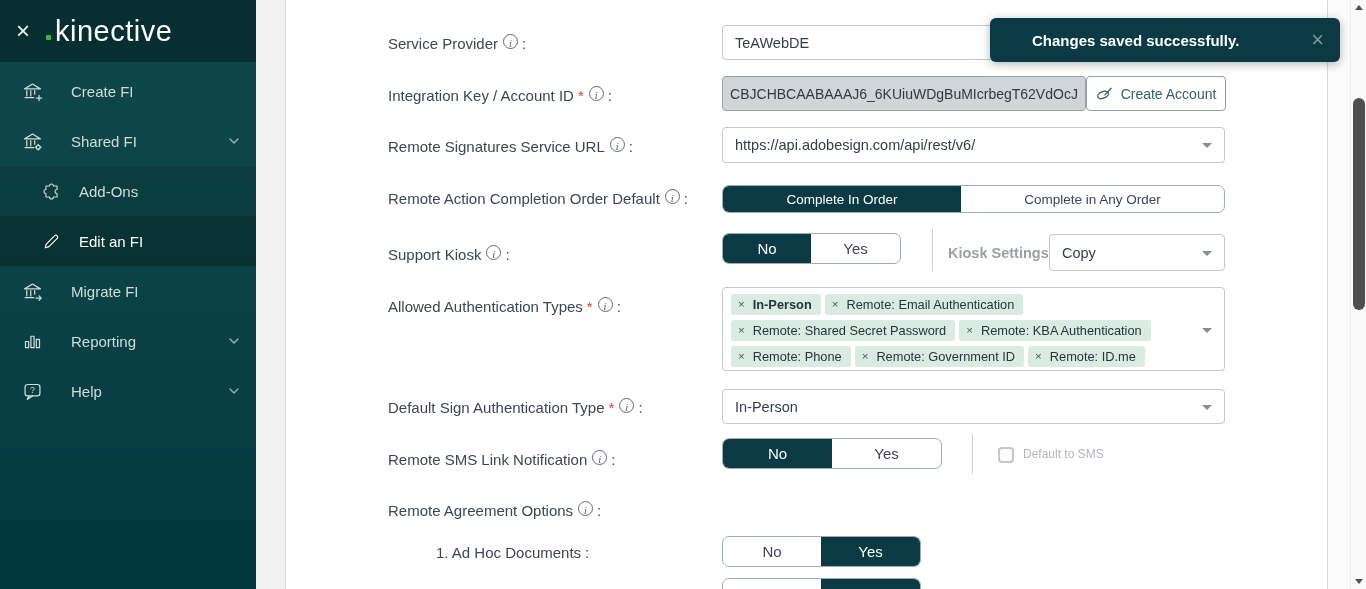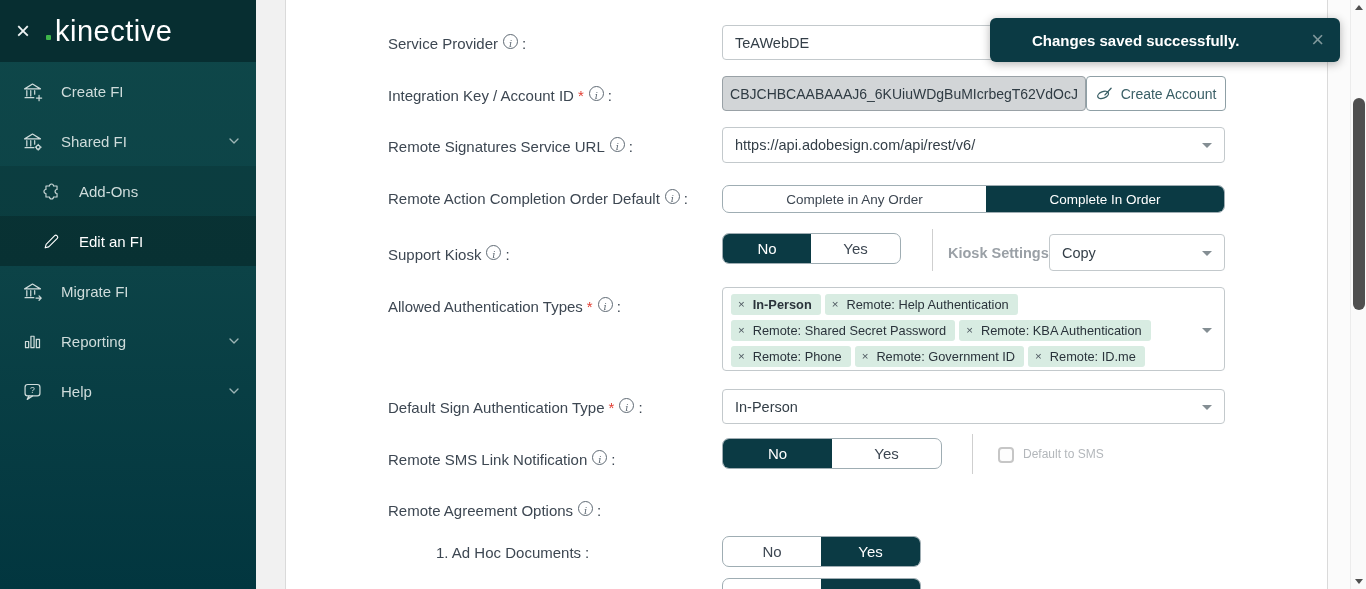--- a/index.html
+++ b/index.html
@@ -7,21 +7,21 @@
   #app { position:relative; width:1366px; height:589px; background:#fff; }
 
   
   .sidebar { position:absolute; left:0; top:0; width:256px; height:589px;
     background:linear-gradient(180deg,#0f4749 0%, #0c4347 45%, #02363f 100%); z-index:30; }
   .logo-bar { height:62px; background:#072e31; display:flex; align-items:center; padding:0 16px; }
   .close-x { color:#eef4f4; font-size:24px; font-weight:300; line-height:1; margin-right:16px; cursor:pointer; }
   .logo { position:relative; color:#fff; font-size:29px; font-weight:500; letter-spacing:.5px; padding-left:9px; }
   .logo-dot { position:absolute; left:0; bottom:8px; width:5px; height:5px; background:#3db54a; border-radius:1px; }
   .menu { padding-top:4px; }
-  .menu-item { height:50px; display:flex; align-items:center; padding:0 14px 0 22px; gap:18px;
+  .menu-item { height:50px; display:flex; align-items:center; padding:0 14px 0 22px; gap:28px;
     color:#cfdcdb; font-size:15px; cursor:pointer; }
   .menu-item .mi-label { flex:1; white-space:nowrap; }
   .menu-item svg { flex:0 0 auto; }
   .submenu { background:rgba(0,0,0,.10); }
   .submenu .menu-item { padding-left:42px; gap:18px; }
   .menu-item.active { background:rgba(0,0,0,.18); color:#fff; font-weight:500; }
   .chev { opacity:.75; }
 
   
   .gutter-left { position:absolute; left:256px; top:0; width:29px; height:589px; background:#f1f1f1; }
@@ -208,22 +208,22 @@
     </div>
     <div class="sel-box" style="left:436px; top:127px; width:503px; height:36px;">
       <span>https://api.adobesign.com/api/rest/v6/</span>
       <span class="caret"></span>
     </div>
 
     <div class="flabel" style="top:189px;">
       <span>Remote Action Completion Order Default</span><span class="info"><i>i</i></span><span class="colon">:</span>
     </div>
     <div class="toggle small" style="left:436px; top:185px; height:28px; width:503px;">
+      <div class="opt sel" style="width:239px;">Complete In Order</div>
       <div class="opt" style="width:264px;">Complete in Any Order</div>
-      <div class="opt sel" style="width:239px;">Complete In Order</div>
     </div>
 
     <div class="flabel" style="top:245px;">
       <span>Support Kiosk</span><span class="info"><i>i</i></span><span class="colon">:</span>
     </div>
     <div class="toggle" style="left:436px; top:233px; height:31px; width:179px;">
       <div class="opt sel" style="width:89px;">No</div>
       <div class="opt" style="width:90px;">Yes</div>
     </div>
     <div class="vdiv" style="left:646px; top:229px; height:42px;"></div>
@@ -237,21 +237,21 @@
       <span>Allowed Authentication Types</span><span class="req">*</span><span class="info"><i>i</i></span><span class="colon">:</span>
     </div>
     <div class="multi">
       <div class="tag-row">
         <span class="tag bold">
             <span class="x">×</span>
             <span class="t">In-Person</span>
           </span>
         <span class="tag">
             <span class="x">×</span>
-            <span class="t">Remote: Help Authentication</span>
+            <span class="t">Remote: Email Authentication</span>
           </span>
       </div>
       <div class="tag-row">
         <span class="tag">
             <span class="x">×</span>
             <span class="t">Remote: Shared Secret Password</span>
           </span>
         <span class="tag">
             <span class="x">×</span>
             <span class="t">Remote: KBA Authentication</span>

